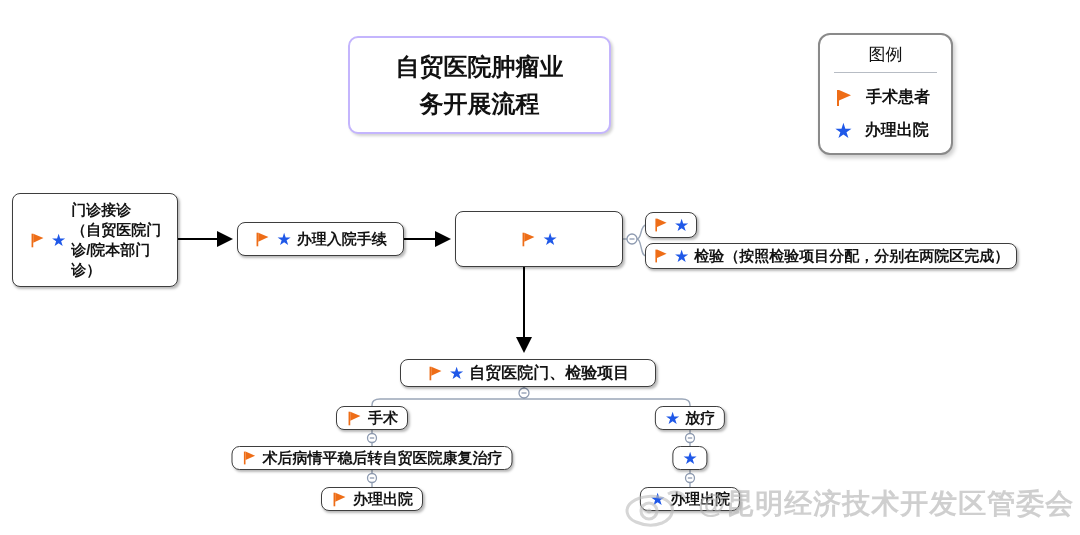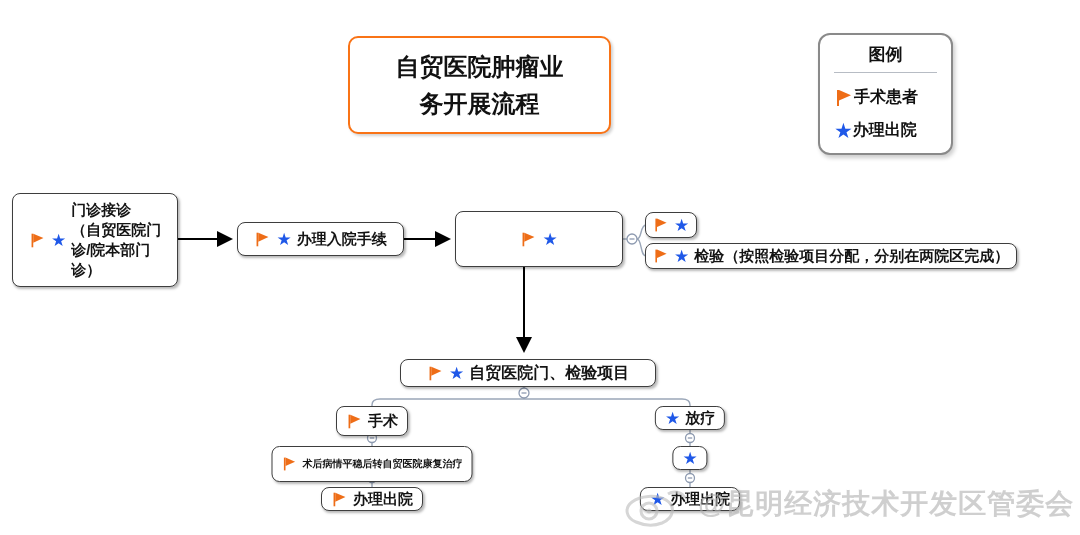--- a/index.html
+++ b/index.html
@@ -21,51 +21,51 @@
   }
   .node .label{white-space:pre-line;text-align:left;line-height:1.35;}
   .center{transform:translateX(-50%);}
 
   .flag-svg{flex:0 0 auto;display:block;}
   .star{color:#1f58e8;font-size:17px;line-height:1;flex:0 0 auto;}
 
   
   #title-box{
     position:absolute;left:348px;top:36px;width:259px;height:94px;z-index:1;
-    border:2px solid #f97316;border-radius:10px;background:#fff;
+    border:2px solid #c4b5fd;border-radius:10px;background:#fff;
     display:flex;align-items:center;justify-content:center;
     font-size:24px;font-weight:bold;color:#111;text-align:center;
     white-space:pre-line;line-height:1.55;
     box-shadow:2px 2px 3px rgba(0,0,0,.18);
   }
 
   
   #legend{
     position:absolute;left:818px;top:33px;width:135px;height:122px;z-index:1;
     border:2px solid #8a8a8a;border-radius:12px;background:#fff;
     box-shadow:2px 3px 4px rgba(0,0,0,.2);
     box-sizing:border-box;padding:8px 14px 6px 14px;
     display:flex;flex-direction:column;
   }
-  #legend .legend-title{font-size:17px;font-weight:bold;color:#111;text-align:center;}
+  #legend .legend-title{font-size:17px;font-weight:normal;color:#111;text-align:center;}
   #legend .divider{border:none;border-top:1.5px solid #b7bcc4;margin:6px 0 8px 0;width:100%;}
-  #legend .legend-row{display:flex;align-items:center;gap:0;flex:1;}
+  #legend .legend-row{display:flex;align-items:center;gap:12px;flex:1;}
   #legend .legend-row .star{font-size:21px;}
   #legend .legend-label{font-size:16px;font-weight:bold;color:#111;}
 
   
   #node-outpatient{left:12px;top:193px;width:166px;height:94px;font-size:15px;}
   #node-admission{left:237px;top:222px;width:167px;height:34px;}
   #node-order{left:455px;top:211px;width:168px;height:56px;}
   #node-exam{left:645px;top:212px;height:26px;font-size:15px;padding:0 7px;}
   #node-lab{left:645px;top:243px;height:26px;font-size:15px;padding:0 7px;}
   #node-complete{left:400px;top:359px;width:256px;height:28px;font-size:16px;}
-  #node-surgery{left:372px;top:406px;height:30px;}
+  #node-surgery{left:372px;top:406px;height:24px;}
   #node-radiotherapy{left:690px;top:406px;height:24px;}
-  #node-postop{left:372px;top:446px;height:36px;font-size:10px;}
+  #node-postop{left:372px;top:446px;height:24px;font-size:15px;}
   #node-return{left:690px;top:446px;height:24px;font-size:15px;}
   #node-discharge-surgery{left:372px;top:487px;height:24px;}
   #node-discharge-radio{left:690px;top:487px;height:24px;}
 
   
   #watermark{position:absolute;left:622px;top:478px;z-index:2;display:flex;align-items:center;opacity:.62;}
   #watermark .wm-text{font-size:28px;font-weight:bold;color:#b3b3b3;letter-spacing:1px;white-space:nowrap;}
 </style>
 </head>
 <body>

